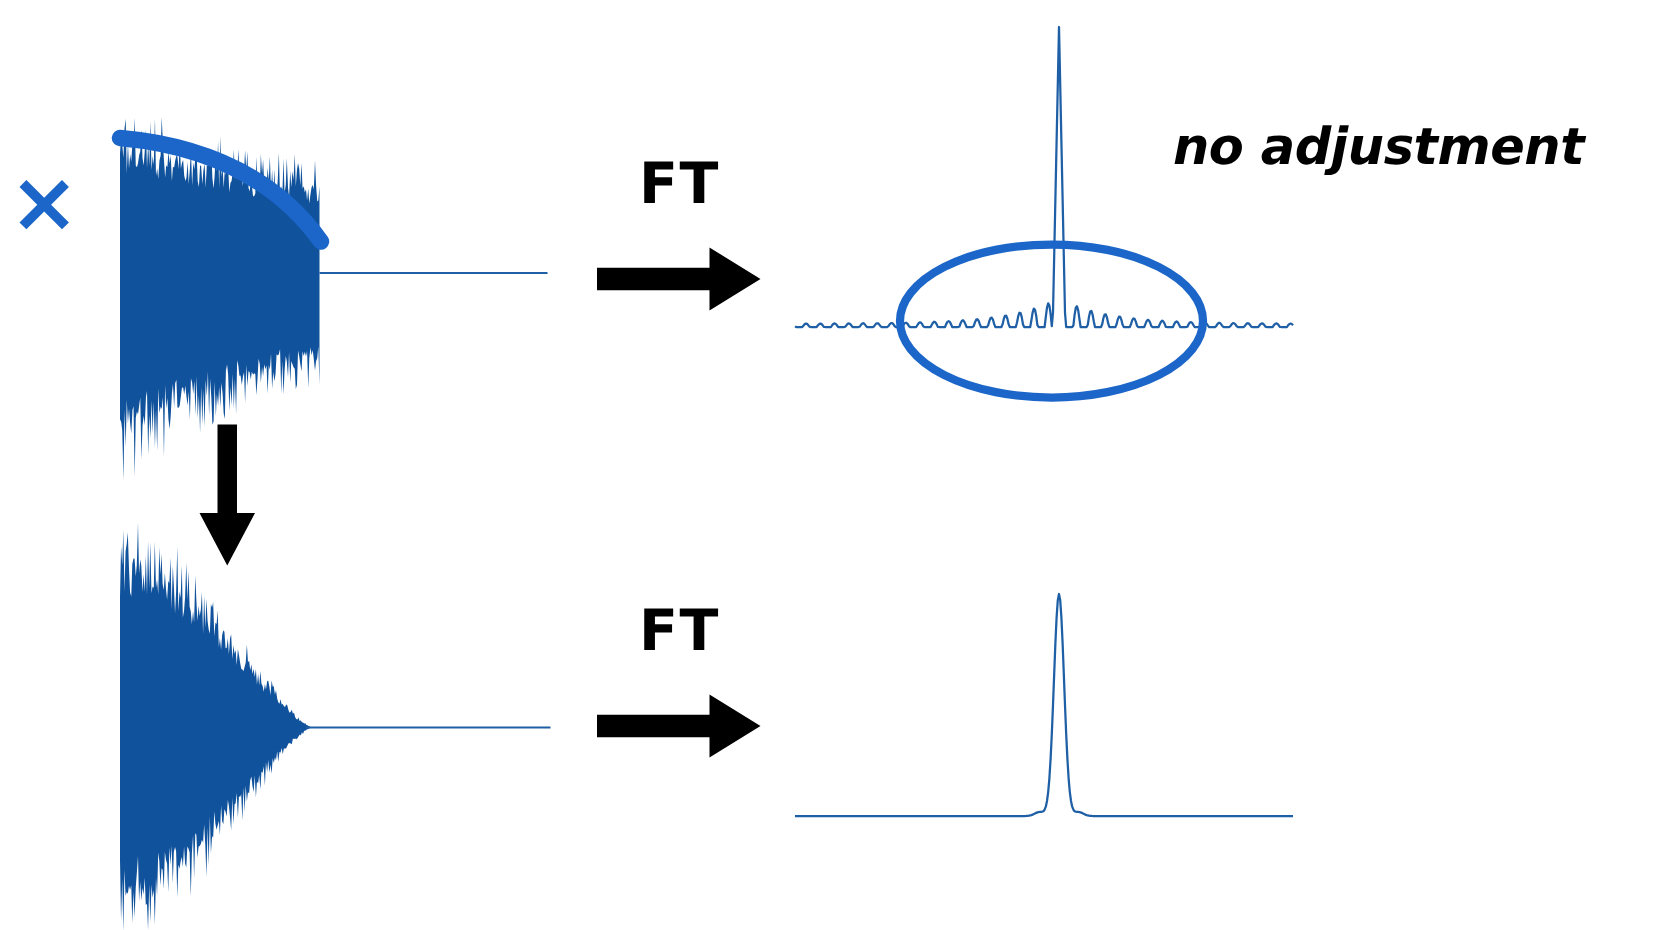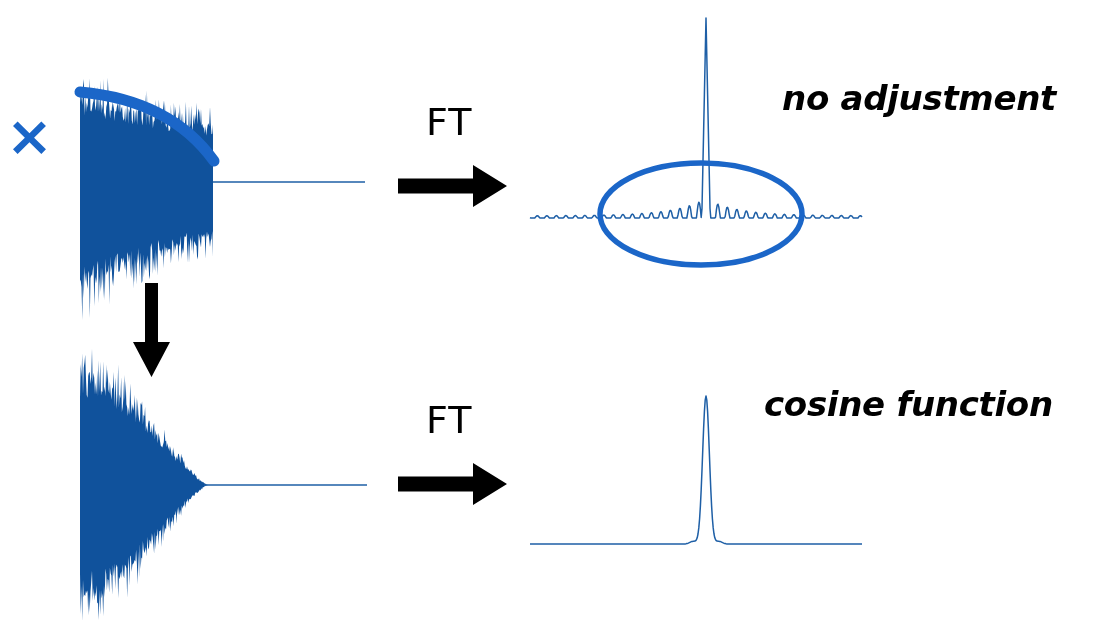--- a/index.html
+++ b/index.html
@@ -2,21 +2,21 @@
 <html><head>
 <meta charset="utf-8">
 <style>
   html,body{margin:0;padding:0;background:#fff;}
   .stage{
     position:relative;width:1111px;height:620px;background:#fff;overflow:hidden;
     font-family:"DejaVu Sans","Liberation Sans",sans-serif;
   }
   .stage svg{position:absolute;left:0;top:0;}
   .label{position:absolute;color:#000;white-space:nowrap;}
-  .ft-label{font-weight:normal;font-size:38px;letter-spacing:1px;}
+  .ft-label{font-weight:bold;font-size:38px;letter-spacing:1px;}
   .caption{font-weight:bold;font-style:italic;font-size:34px;line-height:44px;letter-spacing:-0.3px;}
   .multiply{position:absolute;font-weight:bold;font-size:56px;line-height:56px;}
 </style>
 </head>
 <body>
 
 <div class="stage">
 
   <svg id="fig" width="1111" height="620" viewBox="0 0 1111 620" xmlns="http://www.w3.org/2000/svg">
     <path id="fid-truncated" d="M80,182L80.0,102.4L80.8,89.8L81.5,96.7L82.3,105.1L83.0,85.6L83.8,79.1L84.5,115.5L85.3,95.2L86.0,112.3L86.8,102.8L87.5,107.8L88.3,95.4L89.0,97.5L89.8,78.5L90.5,110.4L91.3,111.5L92.0,108.8L92.8,103.4L93.5,101.0L94.3,86.1L95.0,105.4L95.8,110.4L96.5,100.6L97.3,86.4L98.0,112.0L98.8,94.3L99.5,110.7L100.3,80.6L101.0,113.4L101.8,104.0L102.5,110.0L103.3,78.9L104.0,117.1L104.8,112.4L105.5,119.3L106.3,107.0L107.1,103.6L107.8,77.8L108.6,95.7L109.3,106.7L110.1,118.4L110.8,110.1L111.6,111.3L112.3,101.0L113.1,109.0L113.8,103.4L114.6,120.9L115.3,111.2L116.1,111.6L116.8,107.0L117.6,103.7L118.3,104.3L119.1,112.8L119.8,94.6L120.6,112.5L121.3,108.6L122.1,106.6L122.8,117.0L123.6,120.7L124.3,118.5L125.1,107.9L125.8,122.6L126.6,112.5L127.3,100.1L128.1,123.8L128.8,108.5L129.6,113.0L130.3,103.1L131.1,102.6L131.8,120.6L132.6,124.6L133.4,110.2L134.1,110.9L134.9,122.9L135.6,113.6L136.4,109.0L137.1,125.1L137.9,109.6L138.6,110.7L139.4,104.1L140.1,111.5L140.9,100.1L141.6,119.0L142.4,125.6L143.1,117.1L143.9,99.6L144.6,114.3L145.4,94.0L146.1,125.3L146.9,90.6L147.6,117.9L148.4,110.5L149.1,125.1L149.9,112.7L150.6,116.7L151.4,103.5L152.1,111.4L152.9,128.2L153.6,122.0L154.4,120.7L155.1,115.2L155.9,99.7L156.6,119.7L157.4,107.7L158.1,118.5L158.9,99.3L159.6,115.1L160.4,112.3L161.2,114.2L161.9,124.2L162.7,114.7L163.4,100.2L164.2,113.7L164.9,100.8L165.7,125.3L166.4,127.7L167.2,121.0L167.9,123.3L168.7,130.9L169.4,130.8L170.2,129.0L170.9,104.5L171.7,125.8L172.4,123.9L173.2,125.1L173.9,102.7L174.7,116.0L175.4,106.3L176.2,123.5L176.9,126.8L177.7,124.4L178.4,112.0L179.2,120.3L179.9,104.1L180.7,128.6L181.4,113.1L182.2,130.0L182.9,112.8L183.7,133.0L184.4,131.4L185.2,119.5L185.9,101.8L186.7,131.6L187.5,123.9L188.2,130.4L189.0,105.6L189.7,128.9L190.5,123.3L191.2,105.4L192.0,124.8L192.7,131.5L193.5,113.9L194.2,124.8L195.0,114.0L195.7,120.0L196.5,102.7L197.2,124.2L198.0,113.1L198.7,108.6L199.5,112.7L200.2,123.8L201.0,108.7L201.7,125.6L202.5,124.1L203.2,128.4L204.0,126.2L204.7,133.7L205.5,125.7L206.2,135.6L207.0,129.3L207.7,124.9L208.5,123.3L209.2,126.3L210.0,106.8L210.7,123.0L211.5,134.3L212.2,133.7L213.0,124.4L213,182L213.0,256.9L212.2,231.0L211.5,238.7L210.7,240.9L210.0,247.1L209.2,239.5L208.5,233.4L207.7,236.9L207.0,231.5L206.2,238.7L205.5,258.7L204.7,234.0L204.0,237.6L203.2,234.5L202.5,237.3L201.7,234.3L201.0,247.6L200.2,242.7L199.5,237.9L198.7,233.6L198.0,256.3L197.2,259.5L196.5,245.9L195.7,244.8L195.0,242.8L194.2,240.9L193.5,255.1L192.7,234.7L192.0,251.5L191.2,240.9L190.5,237.4L189.7,247.2L189.0,263.1L188.2,240.7L187.5,262.7L186.7,232.7L185.9,236.2L185.2,237.0L184.4,236.2L183.7,249.3L182.9,254.1L182.2,247.8L181.4,259.1L180.7,235.9L179.9,246.5L179.2,243.4L178.4,262.3L177.7,243.6L176.9,246.1L176.2,242.8L175.4,250.7L174.7,244.7L173.9,255.3L173.2,242.6L172.4,239.2L171.7,252.0L170.9,263.5L170.2,249.4L169.4,248.8L168.7,249.9L167.9,247.9L167.2,253.0L166.4,248.1L165.7,247.3L164.9,257.3L164.2,243.0L163.4,268.6L162.7,248.2L161.9,251.3L161.2,256.7L160.4,250.4L159.6,250.5L158.9,243.6L158.1,240.1L157.4,276.1L156.6,252.5L155.9,272.3L155.1,249.2L154.4,270.4L153.6,257.6L152.9,274.0L152.1,249.8L151.4,243.0L150.6,247.2L149.9,279.3L149.1,275.5L148.4,262.3L147.6,255.2L146.9,271.4L146.1,257.9L145.4,270.5L144.6,262.8L143.9,277.7L143.1,254.3L142.4,281.0L141.6,283.2L140.9,265.2L140.1,252.6L139.4,277.3L138.6,247.7L137.9,264.1L137.1,253.2L136.4,284.7L135.6,259.5L134.9,282.8L134.1,257.8L133.4,288.6L132.6,263.5L131.8,278.7L131.1,250.8L130.3,276.8L129.6,254.0L128.8,262.6L128.1,255.2L127.3,252.2L126.6,279.6L125.8,261.0L125.1,270.3L124.3,264.5L123.6,257.2L122.8,263.0L122.1,258.4L121.3,258.5L120.6,264.2L119.8,270.4L119.1,271.9L118.3,271.6L117.6,253.3L116.8,255.3L116.1,272.0L115.3,255.8L114.6,262.5L113.8,277.3L113.1,286.0L112.3,279.5L111.6,265.4L110.8,272.2L110.1,256.6L109.3,304.7L108.6,264.8L107.8,272.7L107.1,271.1L106.3,275.3L105.5,258.8L104.8,300.5L104.0,272.8L103.3,298.3L102.5,267.6L101.8,289.0L101.0,266.8L100.3,292.0L99.5,276.6L98.8,303.3L98.0,260.7L97.3,264.9L96.5,283.6L95.8,277.1L95.0,283.8L94.3,306.3L93.5,265.0L92.8,270.1L92.0,276.4L91.3,274.3L90.5,278.5L89.8,318.0L89.0,270.8L88.3,273.3L87.5,289.1L86.8,282.5L86.0,272.3L85.3,282.3L84.5,266.6L83.8,298.1L83.0,273.1L82.3,320.1L81.5,286.9L80.8,281.3L80.0,279.5Z" fill="#10529C"></path>
@@ -34,16 +34,15 @@
 
   <div class="multiply" id="mult" style="left: 6px; top: 108px; color: rgb(27, 102, 200);">×</div>
 
   <div class="label ft-label" style="left:426px;top:100px;">FT</div>
 
   <div class="label caption" style="left:782px;top:76px;">no adjustment</div>
 
   <div class="label ft-label" style="left:426px;top:398px;">FT</div>
 
   <div class="label caption" style="left:764px;top:382px;">
-    <div>cosine function</div>
   </div>
 
 </div>
 
 </body></html>

